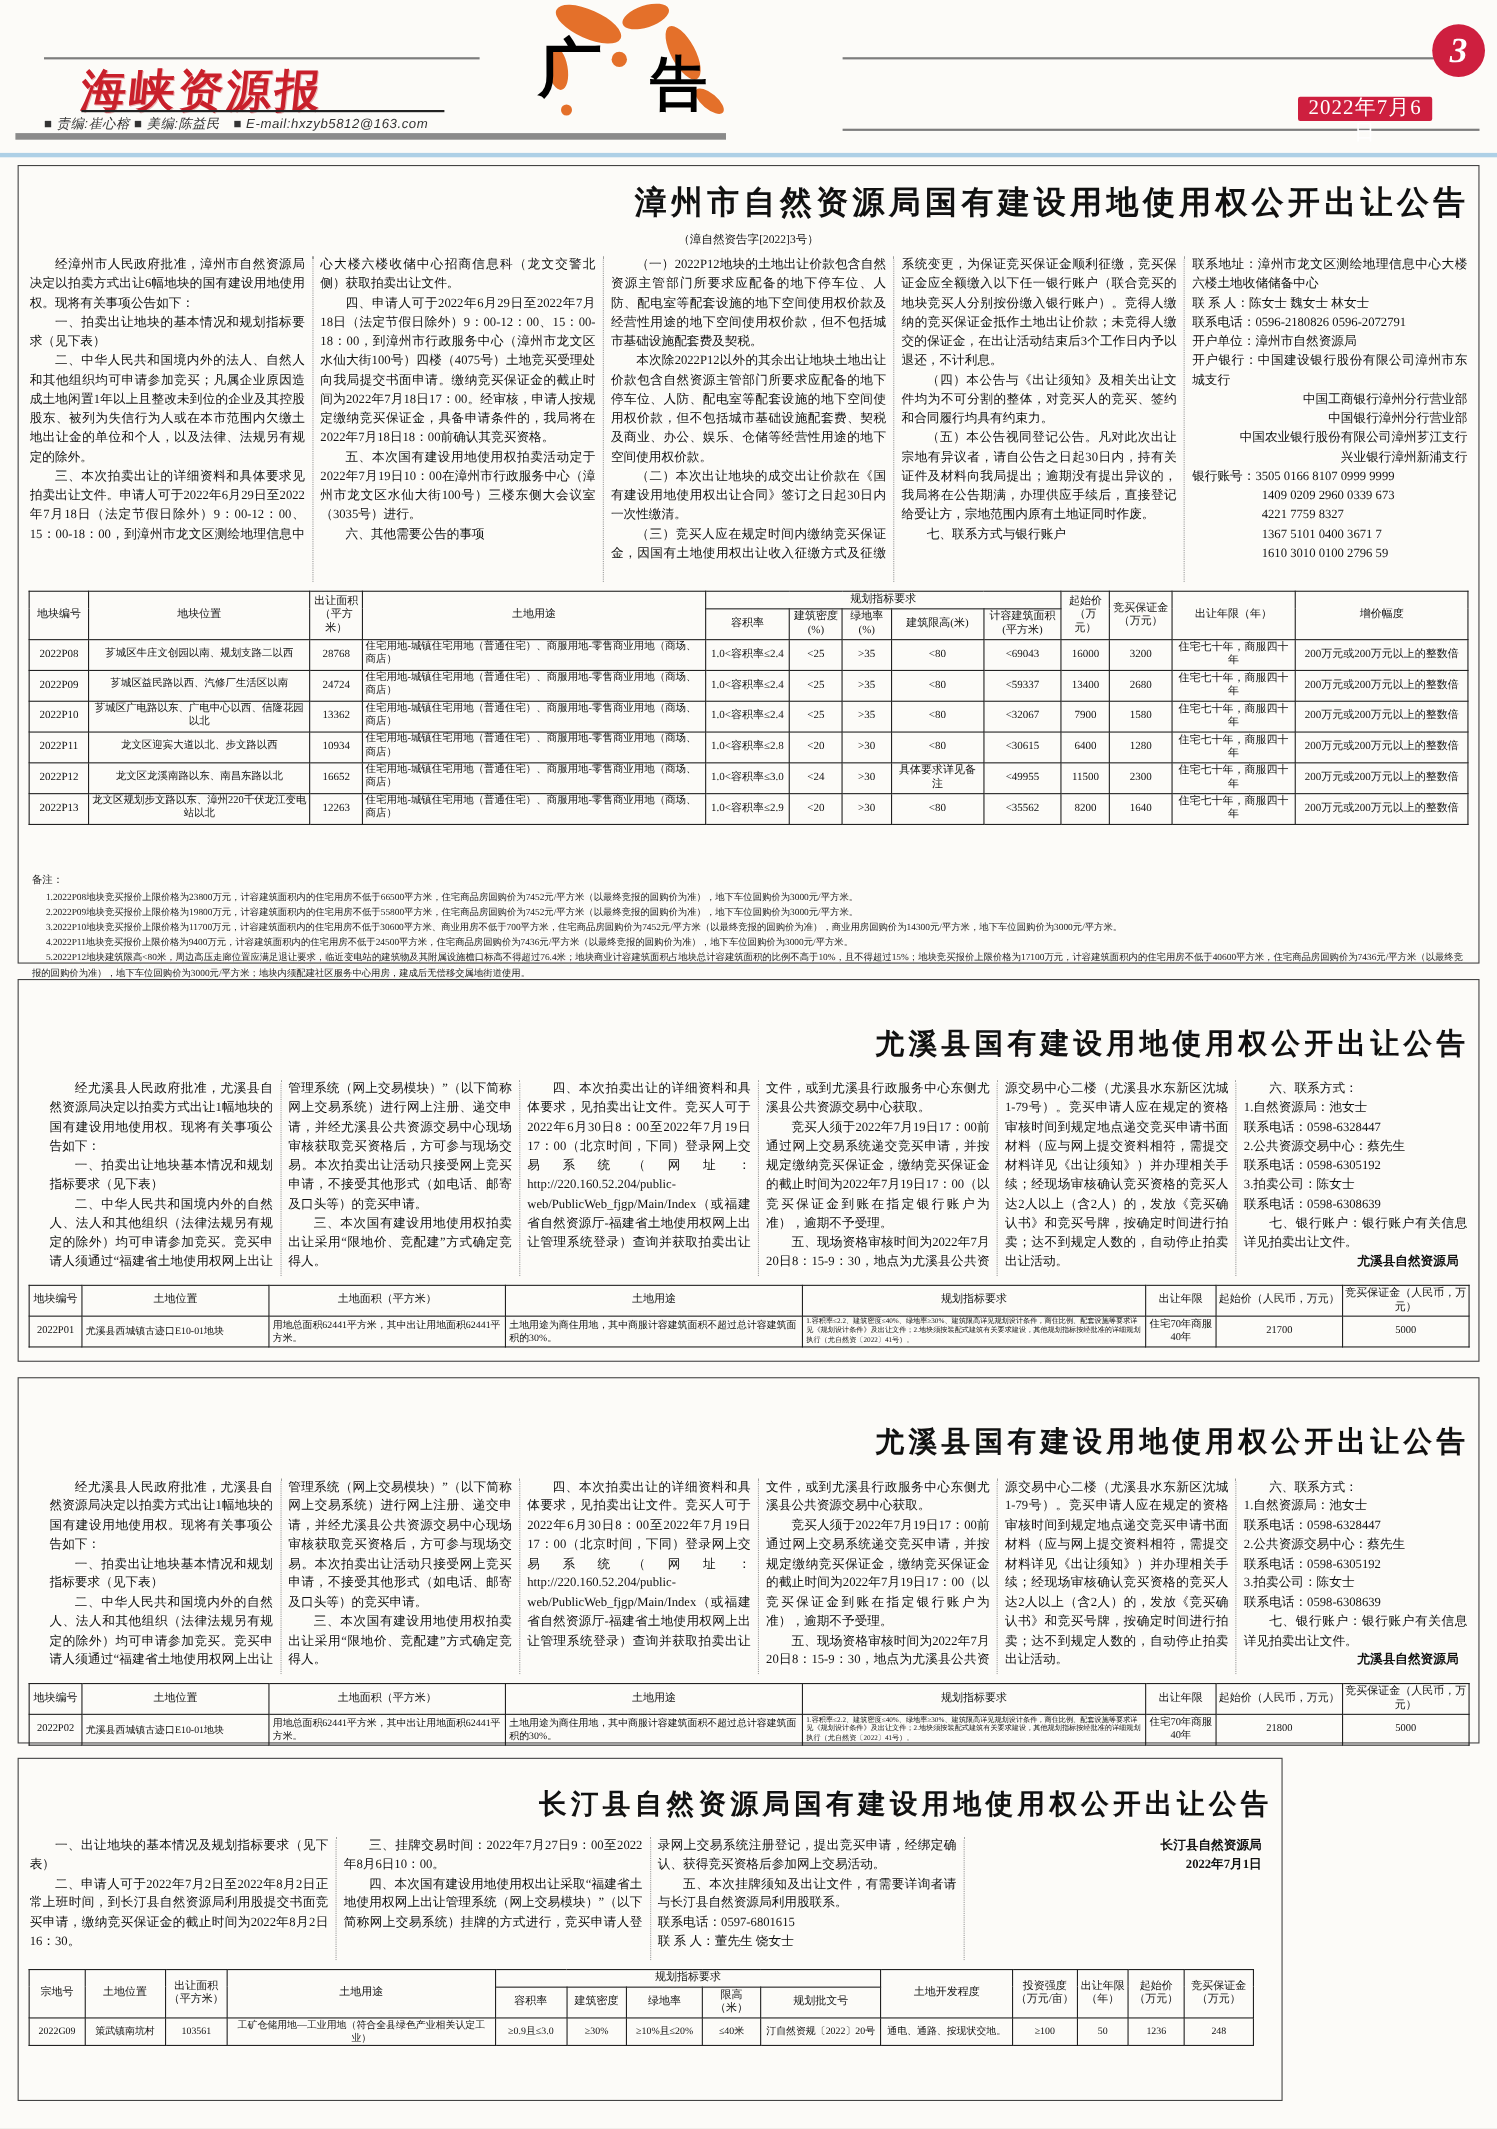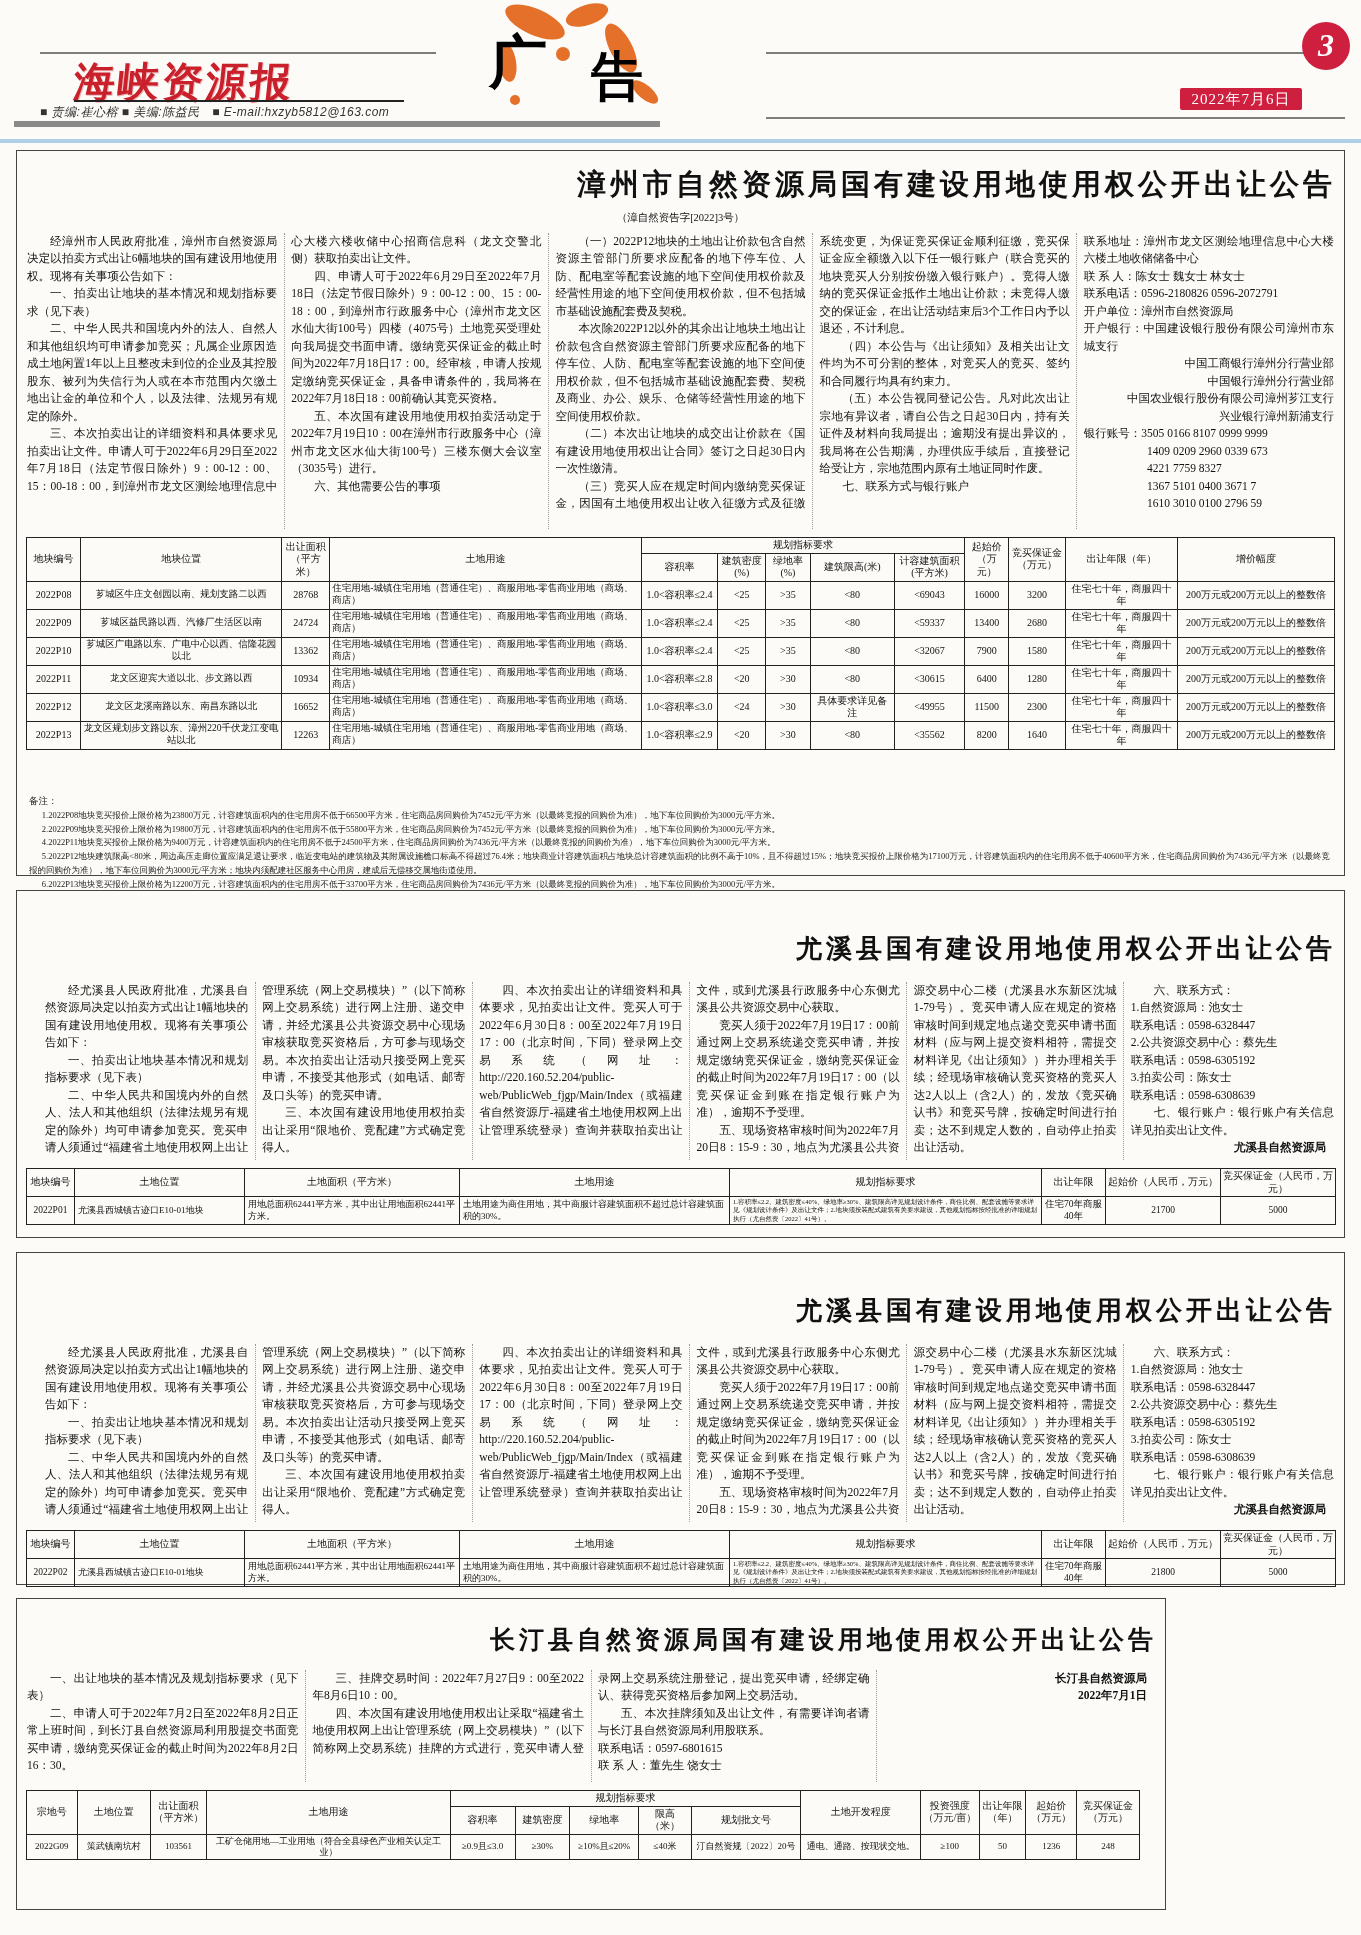--- a/index.html
+++ b/index.html
@@ -16,21 +16,21 @@
             letter-spacing:3px;transform:skewX(-6deg);text-shadow:1px 1px 0 #e9b7b7;}
   .masthead-underline{position:absolute;left:74px;top:100px;width:330px;height:2px;background:#222;}
   .staff{position:absolute;left:40px;top:104px;font-size:12px;color:#333;font-style:italic;
          font-family:"Liberation Sans",sans-serif;letter-spacing:0.5px;}
   .section-wrap{position:absolute;left:455px;top:0;width:230px;height:125px;}
   .section-wrap svg{position:absolute;left:0;top:0;}
   .zi{position:absolute;font-weight:bold;color:#000;font-family:"Liberation Serif",serif;}
   .zi1{left:34px;top:24px;font-size:58px;}
   .zi2{left:136px;top:42px;font-size:52px;}
   .date-pill{position:absolute;left:1180px;top:88px;width:122px;height:22px;line-height:22px;
-             text-align:center;color:#fff;font-size:15px;border-radius:2px;letter-spacing:1px;}
+             text-align:center;color:#fff;font-size:19px;border-radius:2px;letter-spacing:1px;}
   .page-circle{position:absolute;left:1302px;top:22px;width:48px;height:48px;border-radius:50%;
                color:#fff;font-size:32px;font-weight:bold;font-style:italic;text-align:center;line-height:46px;}
   
   .box{position:absolute;border:1px solid #444;background:#fcfbf8;box-sizing:border-box;}
   .box1{left:16px;top:150px;width:1329px;height:726px;}
   .box2{left:16px;top:890px;width:1329px;height:348px;}
   .box3{left:16px;top:1252px;width:1329px;height:333px;}
   .box4{left:16px;top:1598px;width:1150px;height:312px;}
   .lostbox{left:1185px;top:1598px;width:160px;height:312px;}
   .atitle{margin:14px 8px 0 8px;text-align:right;font-size:29px;font-weight:bold;letter-spacing:4px;}
@@ -267,20 +267,21 @@
             <td>200万元或200万元以上的整数倍</td>
           </tr>
         </tbody>
     </table>
 
     <div class="notes">
       <p class="nlabel">备注：</p>
       <div>
           <p class="note">1.2022P08地块竞买报价上限价格为23800万元，计容建筑面积内的住宅用房不低于66500平方米，住宅商品房回购价为7452元/平方米（以最终竞报的回购价为准），地下车位回购价为3000元/平方米。</p>
           <p class="note">2.2022P09地块竞买报价上限价格为19800万元，计容建筑面积内的住宅用房不低于55800平方米，住宅商品房回购价为7452元/平方米（以最终竞报的回购价为准），地下车位回购价为3000元/平方米。</p>
+          <p class="note">3.2022P10地块竞买报价上限价格为11700万元，计容建筑面积内的住宅用房不低于30600平方米、商业用房不低于700平方米，住宅商品房回购价为7452元/平方米（以最终竞报的回购价为准），商业用房回购价为14300元/平方米，地下车位回购价为3000元/平方米。</p>
           <p class="note">4.2022P11地块竞买报价上限价格为9400万元，计容建筑面积内的住宅用房不低于24500平方米，住宅商品房回购价为7436元/平方米（以最终竞报的回购价为准），地下车位回购价为3000元/平方米。</p>
           <p class="note">5.2022P12地块建筑限高&lt;80米，周边高压走廊位置应满足退让要求，临近变电站的建筑物及其附属设施檐口标高不得超过76.4米；地块商业计容建筑面积占地块总计容建筑面积的比例不高于10%，且不得超过15%；地块竞买报价上限价格为17100万元，计容建筑面积内的住宅用房不低于40600平方米，住宅商品房回购价为7436元/平方米（以最终竞报的回购价为准），地下车位回购价为3000元/平方米；地块内须配建社区服务中心用房，建成后无偿移交属地街道使用。</p>
           <p class="note">6.2022P13地块竞买报价上限价格为12200万元，计容建筑面积内的住宅用房不低于33700平方米，住宅商品房回购价为7436元/平方米（以最终竞报的回购价为准），地下车位回购价为3000元/平方米。</p>
           <p class="note">7.以上出让地块均采取“限地价、竞回购价”方式出让。</p>
           <p class="note">8.以上出让地块装配式建筑面积为计容建筑面积的100%，具体装配式建筑应符合《福建省装配式建筑评价管理办法（试行）》相关规定，具体监管及验收工作由住建部门负责。</p>
           <p class="note">9.以上出让地块均不设熔断价。</p>
           <p class="note">10.地块其他具体要求详见《漳州市区2022年第二次国有建设用地使用权拍卖出让须知》。</p>
           <p class="note">11.其他土地利用要求按各地块的《规划条件通知书》及地块的经批准详细规划的指标和要求执行。</p>
         </div>
     </div>

